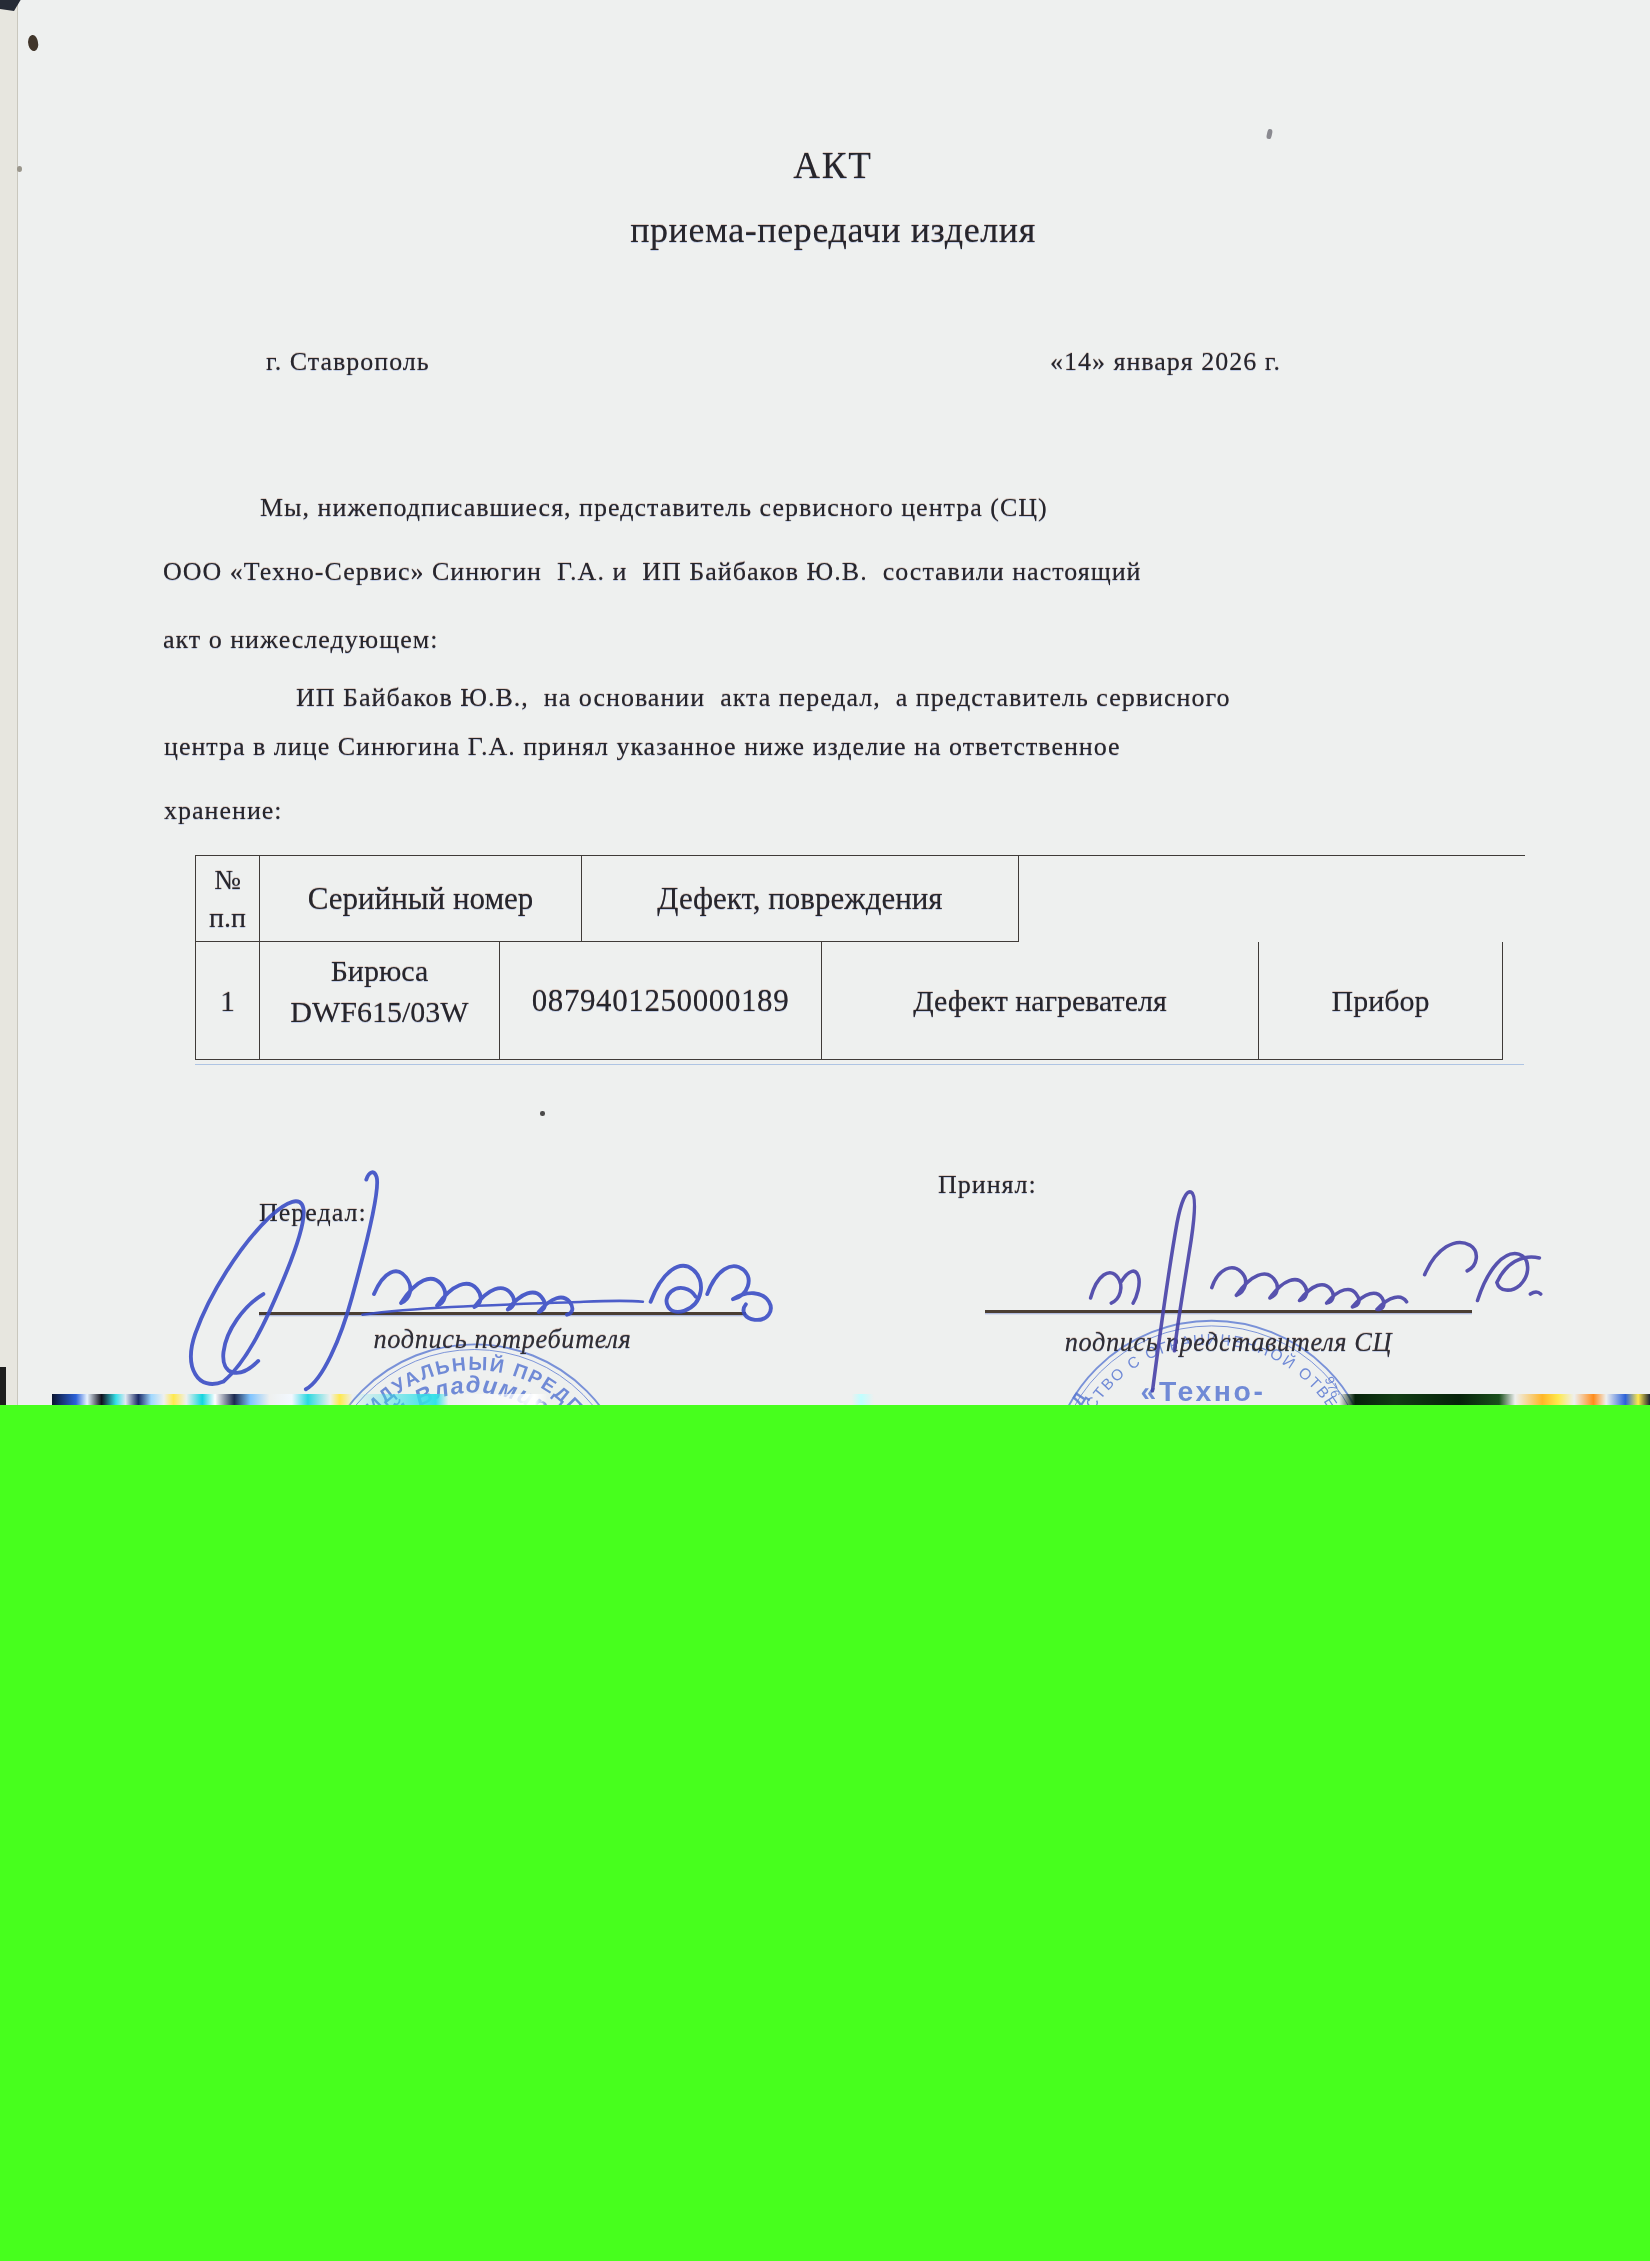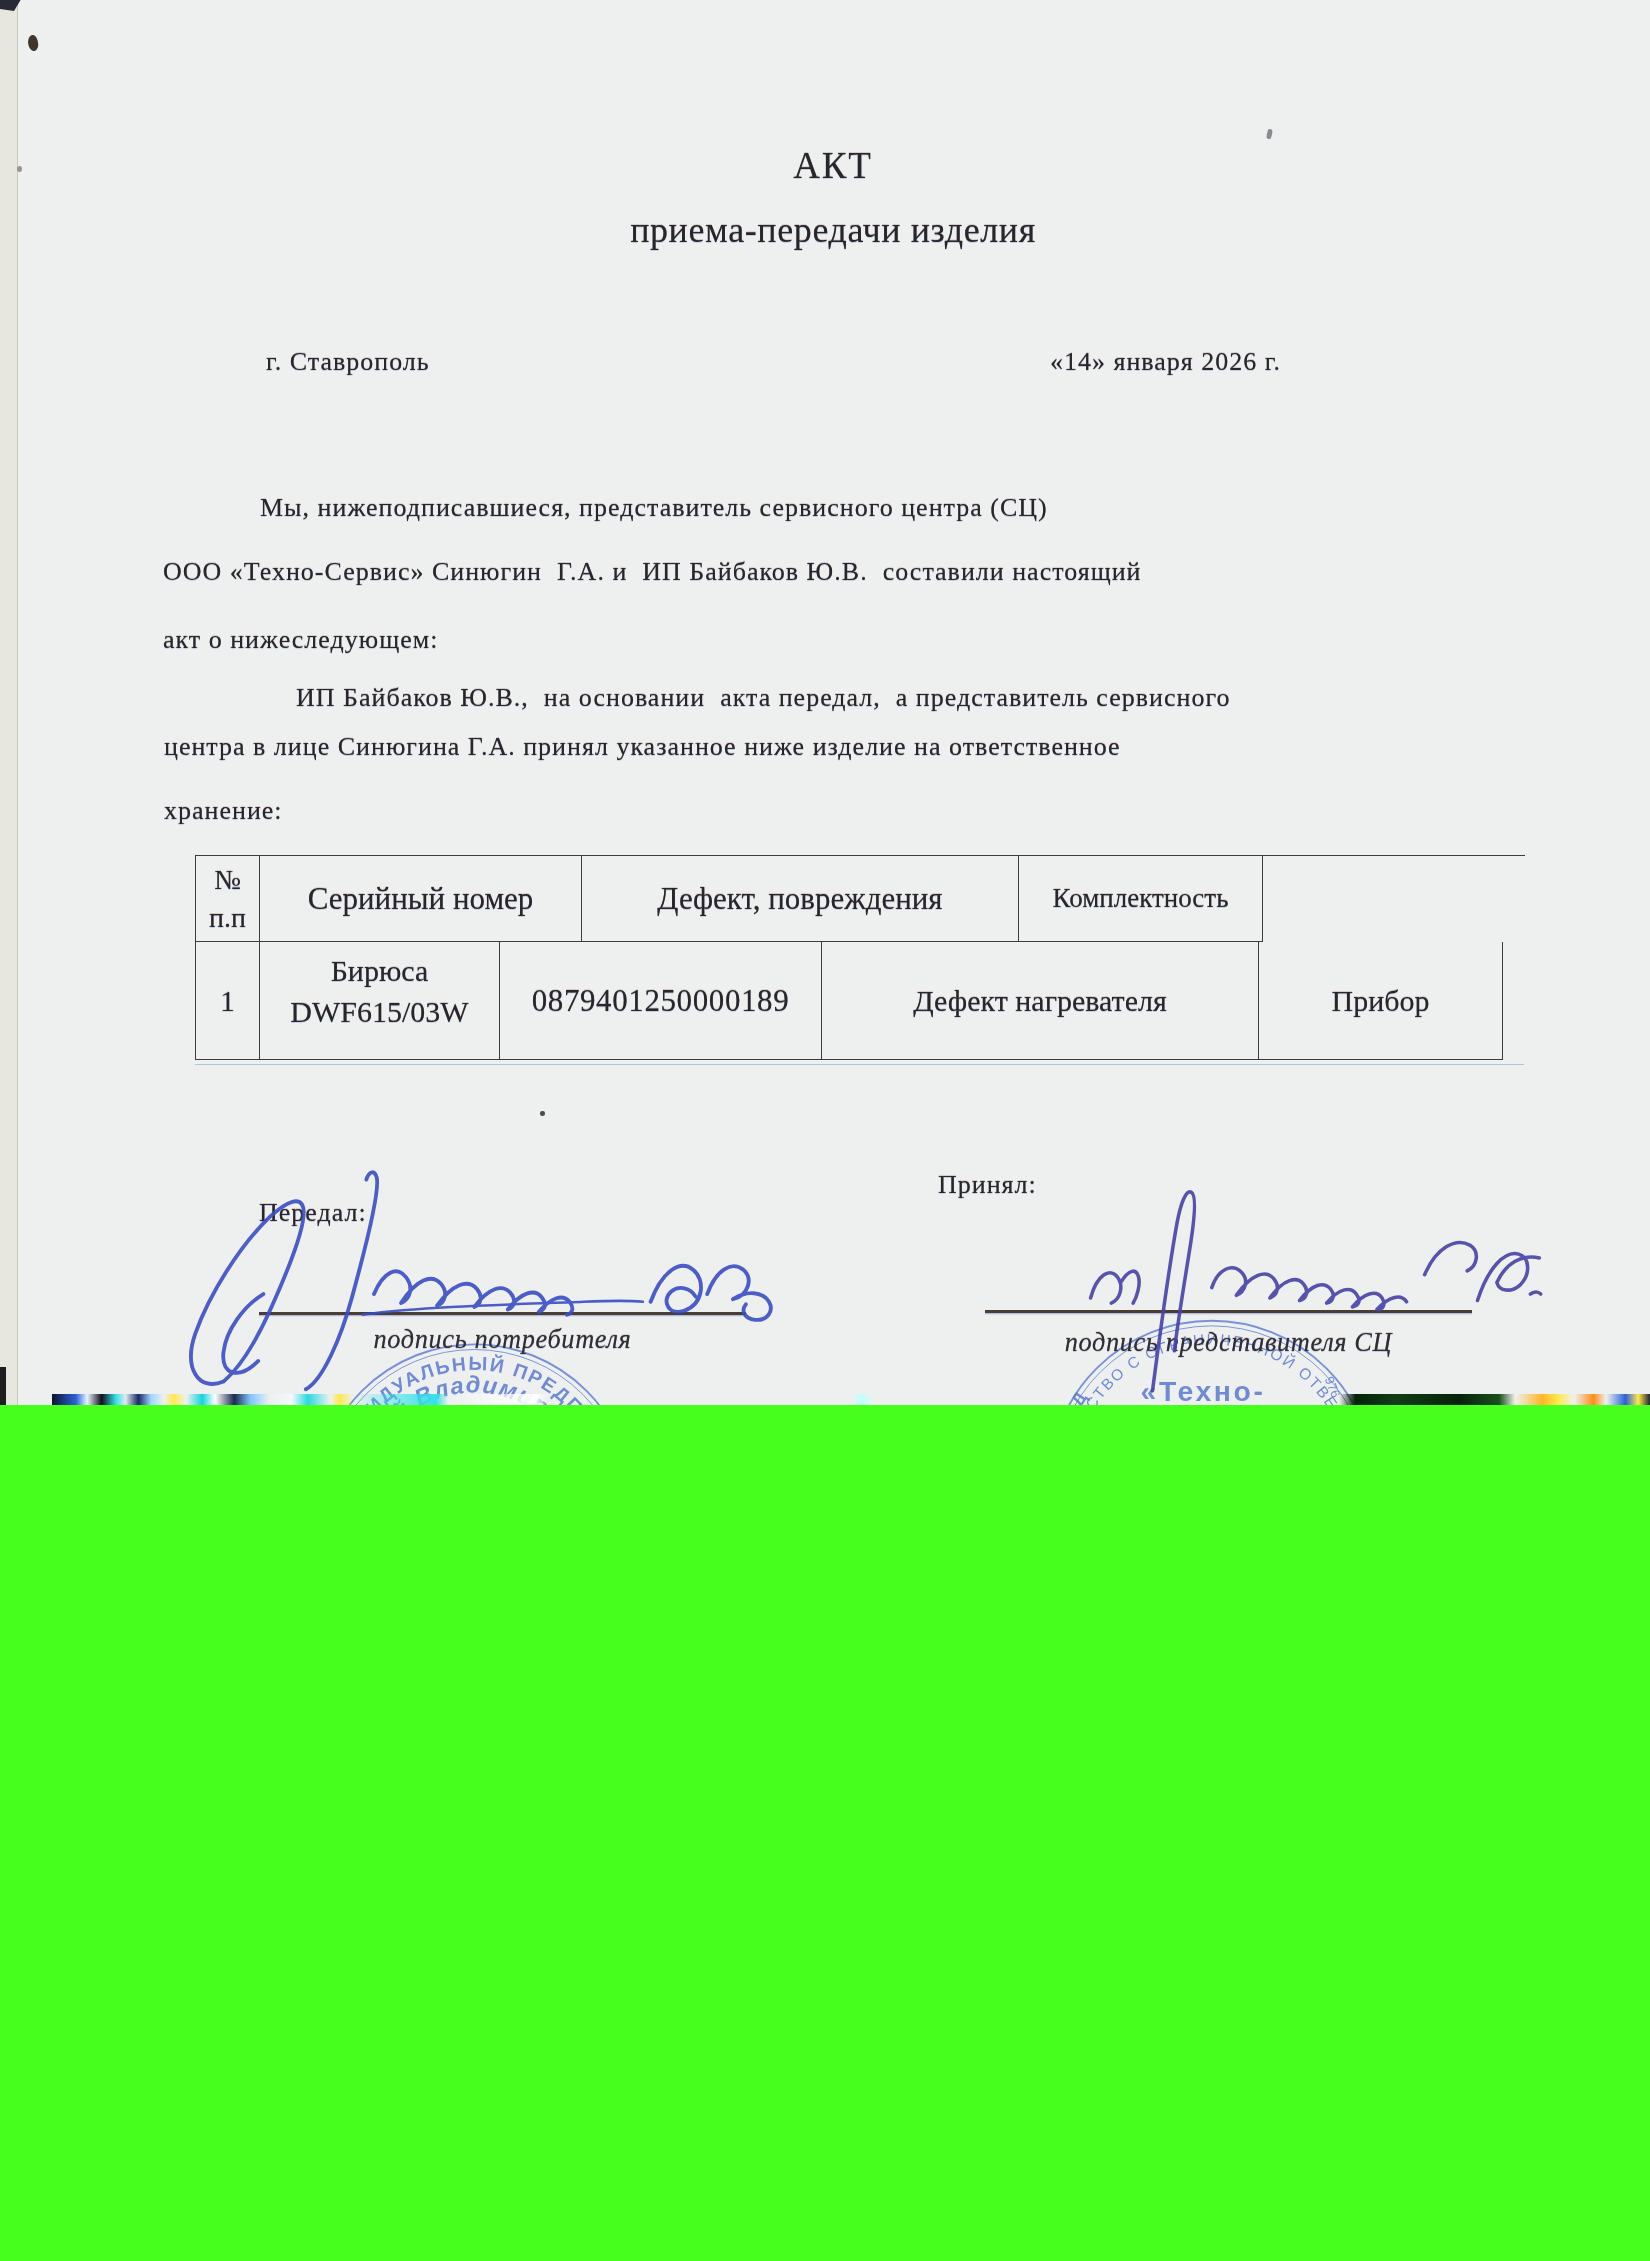--- a/index.html
+++ b/index.html
@@ -77,21 +77,20 @@
 
 <div class="abs doc-text line" style="left:264px;top:683px;margin-left:32px;">ИП Байбаков Ю.В.,  на основании  акта передал,  а представитель сервисного</div>
 <div class="abs doc-text line" style="left:164px;top:732px;">центра в лице Синюгина Г.А. принял указанное ниже изделие на ответственное</div>
 <div class="abs doc-text line" style="left:164px;top:776px;margin-top:20px;">хранение:</div>
 
 <div class="abs tbl">
   <div class="trow hrow">
     <div class="cell c1 doc-text" style="white-space:normal;">№ п.п</div>
     <div class="cell c3 doc-text">Серийный номер</div>
     <div class="cell c4 doc-text">Дефект, повреждения</div>
-    <div class="cell c5 doc-text">Комплектность</div>
   </div>
   <div class="trow drow">
     <div class="cell c1 doc-text">1</div>
     <div class="cell c2 doc-text" style="white-space:normal;line-height:1.35;align-items:flex-start;padding-top:9px;">Бирюса DWF615/03W</div>
     <div class="cell c3 doc-text">0879401250000189</div>
     <div class="cell c4 doc-text">Дефект нагревателя</div>
     <div class="cell c5 doc-text">Прибор</div>
   </div>
 </div>
 <div class="abs" style="left:195px;top:1064px;width:1329px;height:1.3px;background:#7aa0d8;opacity:.55;"></div>

